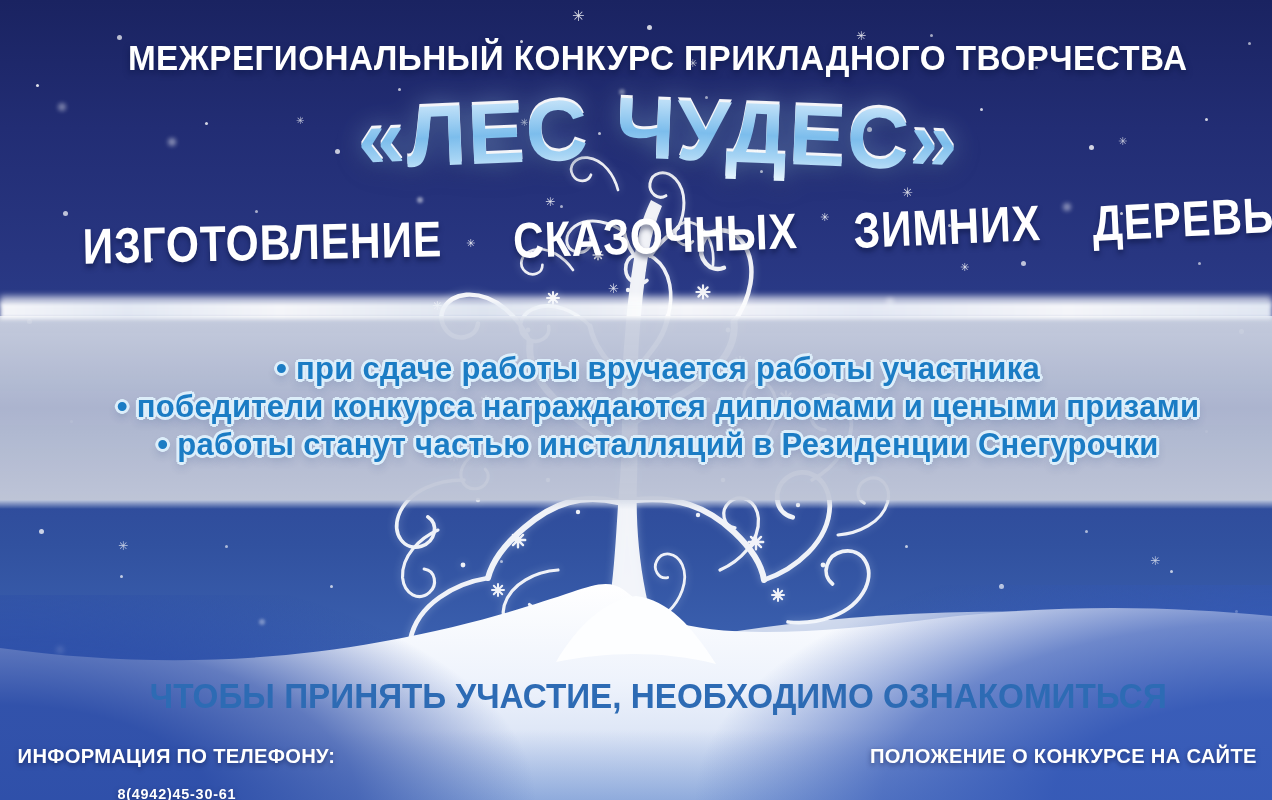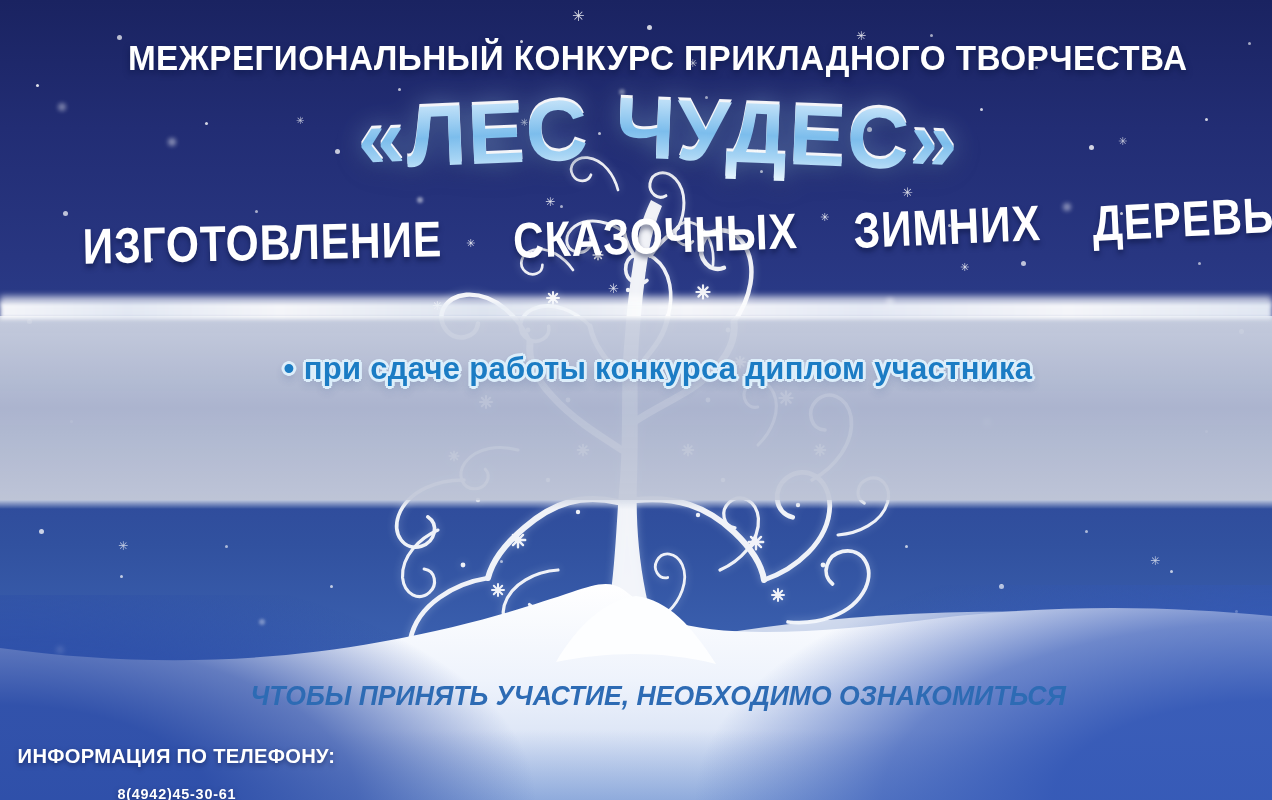--- a/index.html
+++ b/index.html
@@ -69,21 +69,21 @@
       -3px 0 0 #ddeefa,3px 0 0 #ddeefa,0 -3px 0 #ddeefa,0 3px 0 #ddeefa,0 5px 10px rgba(25,55,115,.3);}
   
   .snow{position:absolute;left:0;top:540px;width:1272px;height:260px;z-index:6;}
   .corner-l{position:absolute;left:0;bottom:0;width:620px;height:205px;z-index:7;
     background:radial-gradient(120% 165% at 0% 100%,rgba(44,77,168,.97) 28%,rgba(44,77,168,.72) 48%,rgba(44,77,168,0) 72%);}
   .corner-r{position:absolute;right:0;bottom:0;width:650px;height:215px;z-index:7;
     background:radial-gradient(120% 165% at 100% 100%,rgba(52,88,182,.97) 28%,rgba(52,88,182,.7) 50%,rgba(52,88,182,0) 74%);}
   .bottom-wash{position:absolute;left:0;bottom:0;width:100%;height:70px;z-index:6;
     background:linear-gradient(rgba(96,136,205,0),rgba(96,136,205,.55));}
   
-  .cta{left:0;right:0;top:681px;text-align:center;z-index:8;color:#2d6bb4;font-weight:700;font-size:28px;line-height:30px;font-style:italic;}
+  .cta{left:0;right:0;top:681px;text-align:center;z-index:8;color:#2d6bb4;font-weight:700;font-size:35px;line-height:30px;}
   .cta>div>span{display:inline-block;transform:scaleX(.95);white-space:nowrap;}
   .foot{z-index:8;color:#fff;font-weight:700;text-align:center;text-shadow:0 2px 5px rgba(8,18,60,.5);}
   .foot-l{position:absolute;left:4px;top:744px;width:345px;}
   .foot-r{position:absolute;right:6px;top:744px;width:405px;}
   .foot .l1{font-size:21px;letter-spacing:.3px;}
   .foot .l2{font-size:15px;letter-spacing:.8px;margin-top:17px;}
   .foot .l1>span,.foot .l2>span{display:inline-block;transform:scaleX(.96);white-space:nowrap;}
 </style>
 </head>
 <body>
@@ -196,21 +196,23 @@
 
   <div class="abs title">
     <span class="tpart l">«ЛЕС</span><span class="tpart r">ЧУДЕС»</span>
   </div>
 
   <div class="abs subtitle">
     <span class="w w1">ИЗГОТОВЛЕНИЕ</span><span class="w w2">СКАЗОЧНЫХ</span><span class="w w3">ЗИМНИХ</span><span class="w w4">ДЕРЕВЬЕВ</span>
   </div>
 
   <div class="abs benefits">
-    <div>• при сдаче работы конкурса диплом участника</div>
+    <div>• при сдаче работы вручается работы участника</div>
+    <div>• победители конкурса награждаются дипломами и цеными призами</div>
+    <div>• работы станут частью инсталляций в Резиденции Снегурочки</div>
   </div>
 
   <svg class="snow" viewBox="0 0 1272 260" preserveAspectRatio="none">
     <defs>
       <linearGradient id="sg" x1="0" y1="0" x2="0" y2="1">
         <stop offset="0" stop-color="#ffffff"></stop>
         <stop offset=".45" stop-color="#eef3fc"></stop>
         <stop offset="1" stop-color="#c9d6ef"></stop>
       </linearGradient>
     </defs>
@@ -226,15 +228,16 @@
   <div class="abs cta">
     <div><span>ЧТОБЫ ПРИНЯТЬ УЧАСТИЕ, НЕОБХОДИМО ОЗНАКОМИТЬСЯ</span></div>
   </div>
 
   <div class="foot foot-l">
     <div class="l1"><span>ИНФОРМАЦИЯ ПО ТЕЛЕФОНУ:</span></div>
     <div class="l2"><span>8(4942)45-30-61</span></div>
   </div>
 
   <div class="foot foot-r">
+    <div class="l1"><span>ПОЛОЖЕНИЕ О КОНКУРСЕ НА САЙТЕ</span></div>
   </div>
 
 </div>
 
 </body></html>

